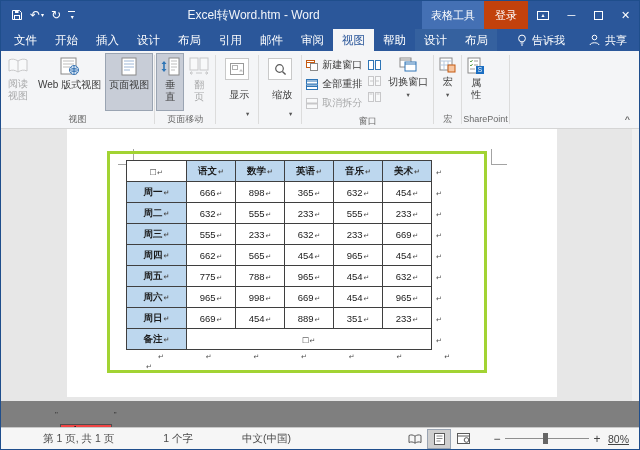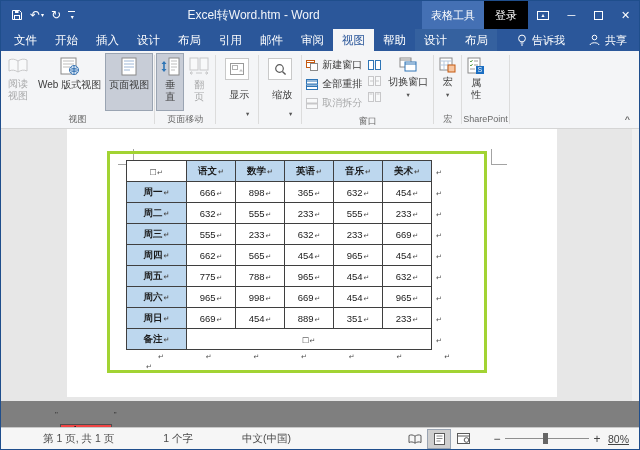--- a/index.html
+++ b/index.html
@@ -9,21 +9,21 @@
 
   
   .titlebar { height:28px; background:#2b579a; color:#fff; display:flex; align-items:stretch; flex:0 0 auto; }
   .qat { display:flex; align-items:center; gap:7px; padding:0 10px; }
   .qat .ic { display:flex; align-items:center; color:#fff; font-size:12px; line-height:1; }
   .caret { font-size:6px; margin-left:1px; }
   .qat-custom { display:flex; flex-direction:column; align-items:center; }
   .qat-custom .bar { width:7px; height:1px; background:#fff; margin-bottom:1px; }
   .title-text { flex:1; text-align:center; font-size:12px; line-height:28px; color:#f2f5fa; white-space:nowrap; overflow:hidden; }
   .tt-chip { background:#4470b4; padding:0 9px; line-height:28px; font-size:11px; }
-  .signin-chip { background:#000000; padding:0 11px; line-height:28px; font-size:11px; }
+  .signin-chip { background:#c2410c; padding:0 11px; line-height:28px; font-size:11px; }
   .ribbonopts { width:30px; display:flex; align-items:center; justify-content:center; }
   .ro-box { width:12px; height:9px; border:1px solid #fff; display:flex; align-items:center; justify-content:center; font-size:6px; line-height:1; }
   .winbtn { width:27px; display:flex; align-items:center; justify-content:center; font-size:11px; }
   .maxbox { width:9px; height:9px; border:1px solid #fff; display:inline-block; }
 
   
   .menubar { height:22px; background:#2b579a; display:flex; align-items:stretch; color:#fff; padding-left:4px; flex:0 0 auto; }
   .tabs-left { display:flex; align-items:stretch; }
   .tab { padding:0 9px; line-height:22px; font-size:11.5px; white-space:nowrap; }
   .tab.active { background:#f4f5f7; color:#2b579a; }

